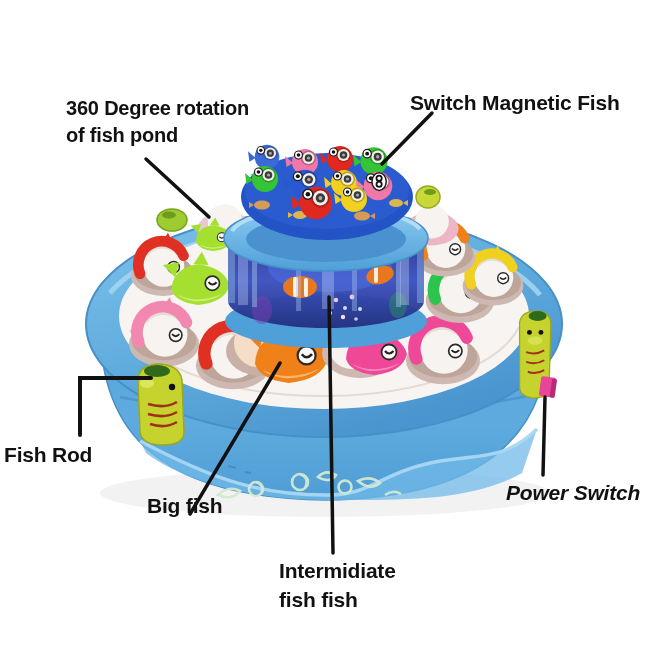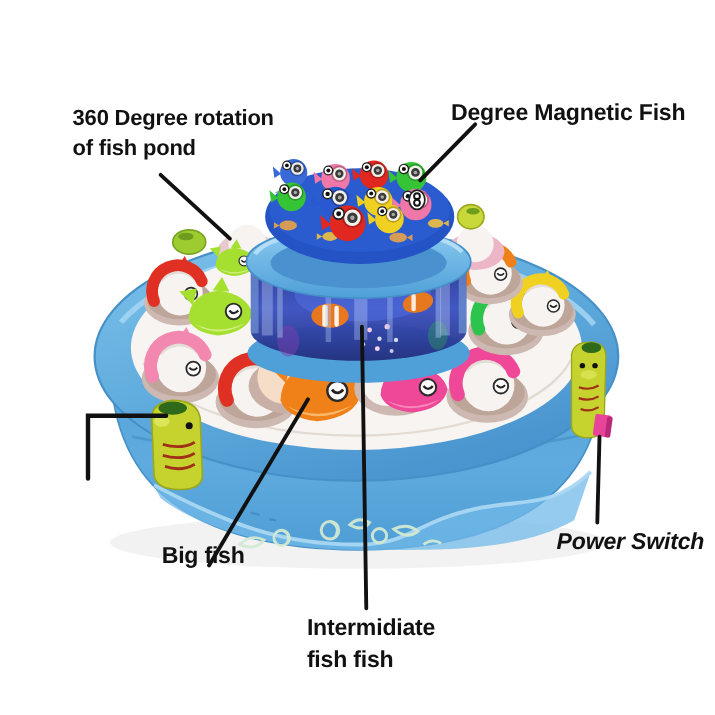--- a/index.html
+++ b/index.html
@@ -294,24 +294,25 @@
     <path d="M545 372 L543 450"></path>
   </g>
 </svg>
 
 <div class="callout cap-rotation">
   <span class="l">360 Degree rotation</span>
   <span class="l">of fish pond</span>
 </div>
 
 <div class="callout cap-small">
-  <span class="l">Degree Magnetic Fish</span>
+  <span class="l">Switch Magnetic Fish</span>
 </div>
 
 <div class="callout cap-rod">
+  <span class="l">Fish Rod</span>
 </div>
 
 <div class="callout cap-big">
   <span class="l">Big fish</span>
 </div>
 
 <div class="callout cap-power">
   <span class="l">Power Switch</span>
 </div>
 

